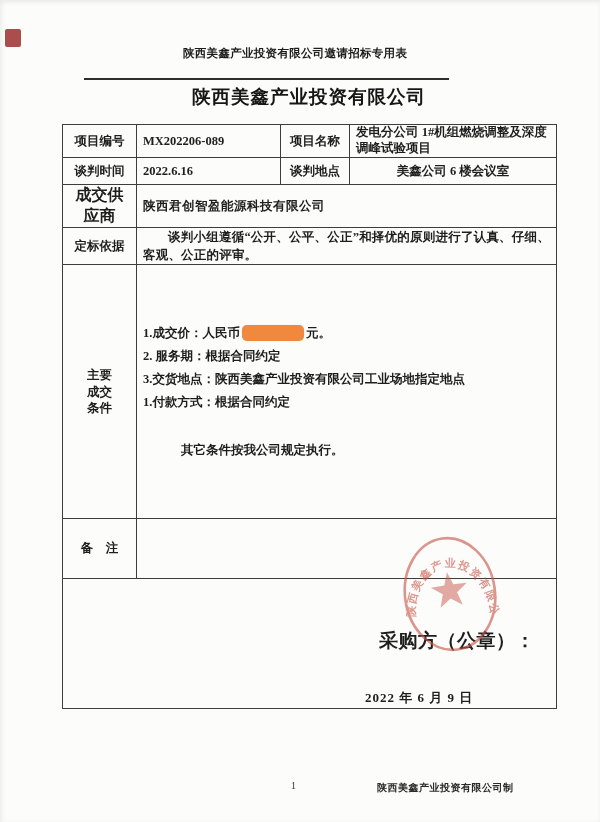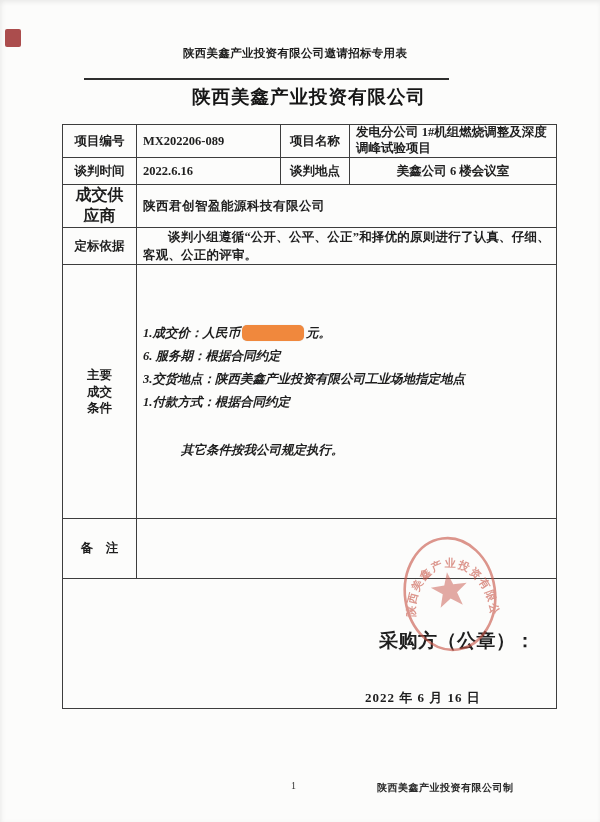--- a/index.html
+++ b/index.html
@@ -28,21 +28,21 @@
   }
   tr.r1{height:33px} tr.r2{height:27px} tr.r3{height:20px} tr.r4{height:36px}
   tr.r5{height:254px} tr.r6{height:60px} tr.r7{height:130px}
   td.lbl{text-align:center;padding:0 2px;}
   td.val{padding-left:8px;}
   td.pname{font-size:12px;line-height:1.25;padding:2px 6px;}
   td.center{text-align:center;}
   td.supplier{font-weight:700;font-size:13px;letter-spacing:.5px;}
   td.basis{padding:2px 8px;line-height:1.45;letter-spacing:.2px;text-align:justify;}
   td.basis .indent{display:inline-block;width:2em;}
-  td.terms{vertical-align:top;position:relative;padding:6px 8px 0 8px;font-style:italic;}
+  td.terms{vertical-align:top;position:relative;padding:6px 8px 0 8px;}
   .term-line{margin-bottom:8px;line-height:15px;}
   .redact{display:inline-block;width:62px;height:16px;border-radius:5px;vertical-align:-4px;margin:0 2px;box-shadow:0 0 1px rgba(0,0,0,.2);}
   .extra-line{margin-top:33px;line-height:15px;margin-left:38px;}
   .vlabel div{line-height:16.5px;text-align:center;}
   td.sig-cell{position:relative;}
   .sig-label{position:absolute;left:316px;top:49px;font-size:19px;font-weight:600;letter-spacing:.5px;}
   .sig-date{position:absolute;left:302px;top:110px;font-size:13px;font-weight:600;letter-spacing:1px;}
   .stamp{position:absolute;left:366px;top:524px;width:168px;height:138px;pointer-events:none;filter:blur(.25px);}
   .footer-pagenum{position:absolute;left:291px;top:780px;font-size:10px;color:#333;}
   .footer-note{position:absolute;left:377px;top:781px;font-size:10px;font-weight:600;letter-spacing:.5px;color:#2a2a2a;}
@@ -92,34 +92,34 @@
     <tr class="r5">
       <td class="lbl vlabel">
         <div>主要</div>
         <div>成交</div>
         <div>条件</div>
       </td>
       <td class="terms" colspan="3">
         <div class="term-line">
           <span>1.成交价：人民币</span><span class="redact" style="background: rgb(240, 136, 61);"></span><span>元。</span>
         </div>
-        <div class="term-line">6. 服务期：根据合同约定</div>
+        <div class="term-line">2. 服务期：根据合同约定</div>
         <div class="term-line">3.交货地点：陕西美鑫产业投资有限公司工业场地指定地点</div>
         <div class="term-line">1.付款方式：根据合同约定</div>
         <div class="extra-line">其它条件按我公司规定执行。</div>
       </td>
     </tr>
     <tr class="r6">
       <td class="lbl">备　注</td>
       <td colspan="3"></td>
     </tr>
     <tr class="r7">
       <td class="sig-cell" colspan="4">
         <div class="sig-label">采购方（公章）：</div>
-        <div class="sig-date">2022 年 6 月  16 日</div>
+        <div class="sig-date">2022 年 6 月  9 日</div>
       </td>
     </tr>
   </tbody>
     </table>
 
   <svg class="stamp" viewBox="0 0 168 138">
     <g transform="rotate(-8 84 70)" opacity="0.62">
       <ellipse cx="84" cy="70" rx="45" ry="56" fill="none" stroke="#c85648" stroke-width="2.6"></ellipse>
       <polygon points="84,48 88.5,60.9 102.1,61.1 91.2,69.3 95.2,82.4 84,74.6 72.8,82.4 76.8,69.3 65.9,61.1 79.5,60.9" fill="#c85648" opacity="0.8"></polygon>
       <path id="sealArc" d="M 46,92 A 38,49 0 1 1 122,92" fill="none"></path>

